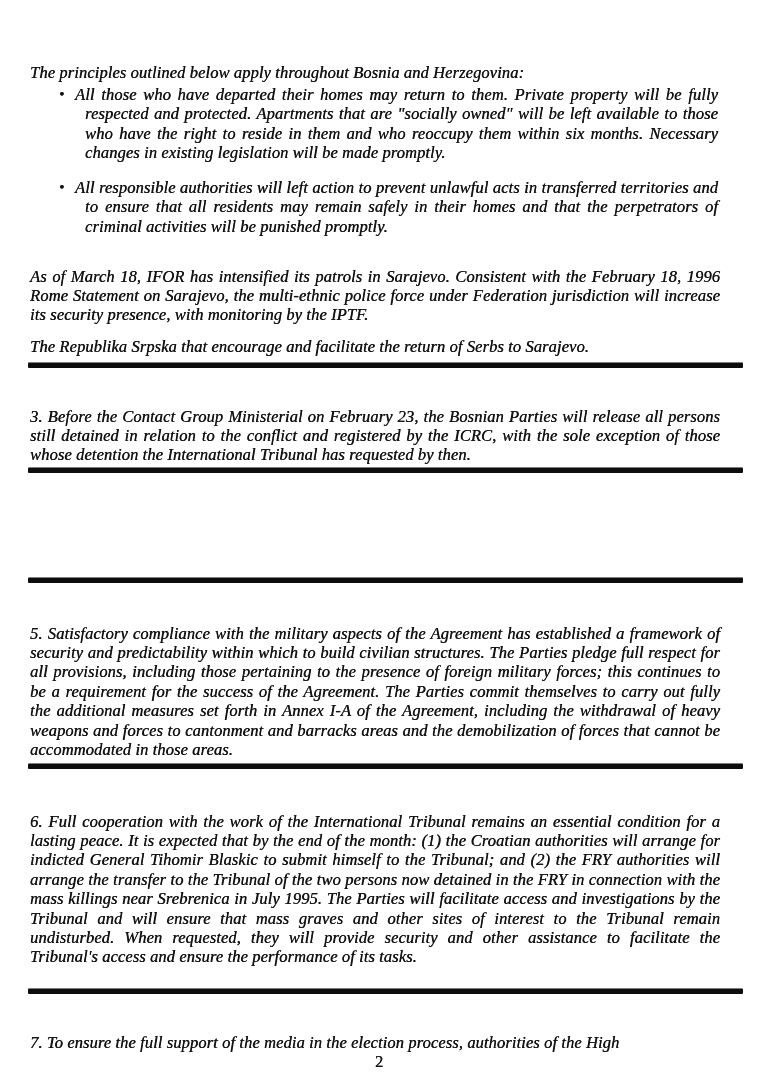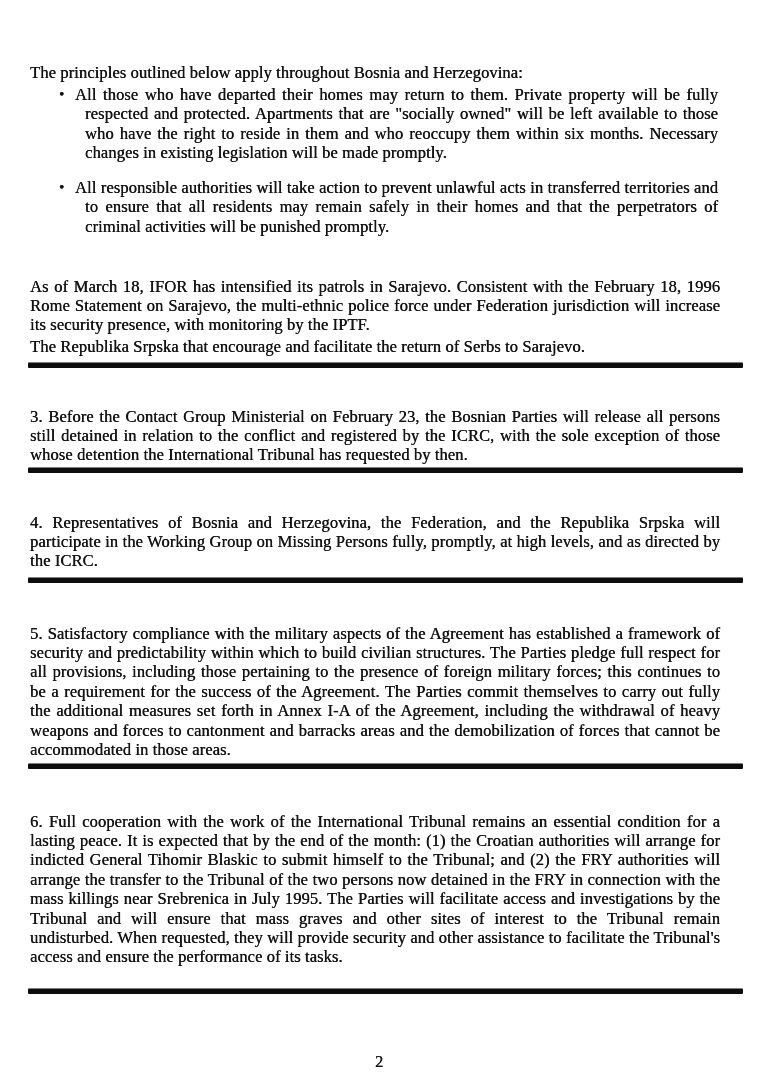--- a/index.html
+++ b/index.html
@@ -17,20 +17,21 @@
     font-family: "Liberation Serif", "DejaVu Serif", serif;
     color: #141414;
   }
   .para {
     position: absolute;
     font-size: 16.5px;
     line-height: 19.4px;
     text-align: justify;
     letter-spacing: 0.1px;
     text-shadow: 0.35px 0 0 currentColor; 
+    font-style: italic;
   }
   .full-width {
     left: 30px;
     width: 690px;
   }
   .bullet-item {
     left: 85px;
     width: 633px;
     text-indent: -10px; 
   }
@@ -66,41 +67,41 @@
 
 <div class="page">
 
   <p class="para full-width" style="top:46px">The principles outlined below apply throughout Bosnia and Herzegovina:</p>
 
   <div class="para bullet-item" style="top:85px">
     <span class="bullet-dot">•</span><span>All those who have departed their homes may return to them. Private property will be fully respected and protected. Apartments that are "socially owned" will be left available to those who have the right to reside in them and who reoccupy them within six months. Necessary changes in existing legislation will be made promptly.</span>
   </div>
 
   <div class="para bullet-item" style="top:178px">
-    <span class="bullet-dot">•</span><span>All responsible authorities will take action to prevent unlawful acts in transferred territories and to ensure that all residents may remain safely in their homes and that the perpetrators of criminal activities will be punished promptly.</span>
+    <span class="bullet-dot">•</span><span>All responsible authorities will left action to prevent unlawful acts in transferred territories and to ensure that all residents may remain safely in their homes and that the perpetrators of criminal activities will be punished promptly.</span>
   </div>
 
-  <p class="para full-width" style="top:260px">As of March 18, IFOR has intensified its patrols in Sarajevo. Consistent with the February 18, 1996 Rome Statement on Sarajevo, the multi-ethnic police force under Federation jurisdiction will increase its security presence, with monitoring by the IPTF.</p>
+  <p class="para full-width" style="top:250px">As of March 18, IFOR has intensified its patrols in Sarajevo. Consistent with the February 18, 1996 Rome Statement on Sarajevo, the multi-ethnic police force under Federation jurisdiction will increase its security presence, with monitoring by the IPTF.</p>
 
   <p class="para full-width" style="top:320px">The Republika Srpska that encourage and facilitate the return of Serbs to Sarajevo.</p>
 
   <div class="divider" style="top:363px"></div>
 
   <p class="para full-width" style="top:390px">3. Before the Contact Group Ministerial on February 23, the Bosnian Parties will release all persons still detained in relation to the conflict and registered by the ICRC, with the sole exception of those whose detention the International Tribunal has requested by then.</p>
 
   <div class="divider" style="top:468px"></div>
 
-  <p class="para full-width" style="top:496px">4. Representatives of Bosnia and Herzegovina, the Federation, and the Republika Srpska will participate in the Working Group on Missing Persons fully, promptly, at high levels, and as directed by the ICRC.</p>
 
   <div class="divider" style="top:578px"></div>
 
   <p class="para full-width" style="top:607px">5. Satisfactory compliance with the military aspects of the Agreement has established a framework of security and predictability within which to build civilian structures. The Parties pledge full respect for all provisions, including those pertaining to the presence of foreign military forces; this continues to be a requirement for the success of the Agreement. The Parties commit themselves to carry out fully the additional measures set forth in Annex I-A of the Agreement, including the withdrawal of heavy weapons and forces to cantonment and barracks areas and the demobilization of forces that cannot be accommodated in those areas.</p>
 
   <div class="divider" style="top:764px"></div>
 
   <p class="para full-width" style="top:795px">6. Full cooperation with the work of the International Tribunal remains an essential condition for a lasting peace. It is expected that by the end of the month: (1) the Croatian authorities will arrange for indicted General Tihomir Blaskic to submit himself to the Tribunal; and (2) the FRY authorities will arrange the transfer to the Tribunal of the two persons now detained in the FRY in connection with the mass killings near Srebrenica in July 1995. The Parties will facilitate access and investigations by the Tribunal and will ensure that mass graves and other sites of interest to the Tribunal remain undisturbed. When requested, they will provide security and other assistance to facilitate the Tribunal's access and ensure the performance of its tasks.</p>
 
   <div class="divider" style="top:989px"></div>
 
+  <p class="para full-width" style="top:1016px">7. To ensure the full support of the media in the election process, authorities of the High</p>
 
   <div class="page-number">2</div>
 
 </div>
 
 </body></html>

